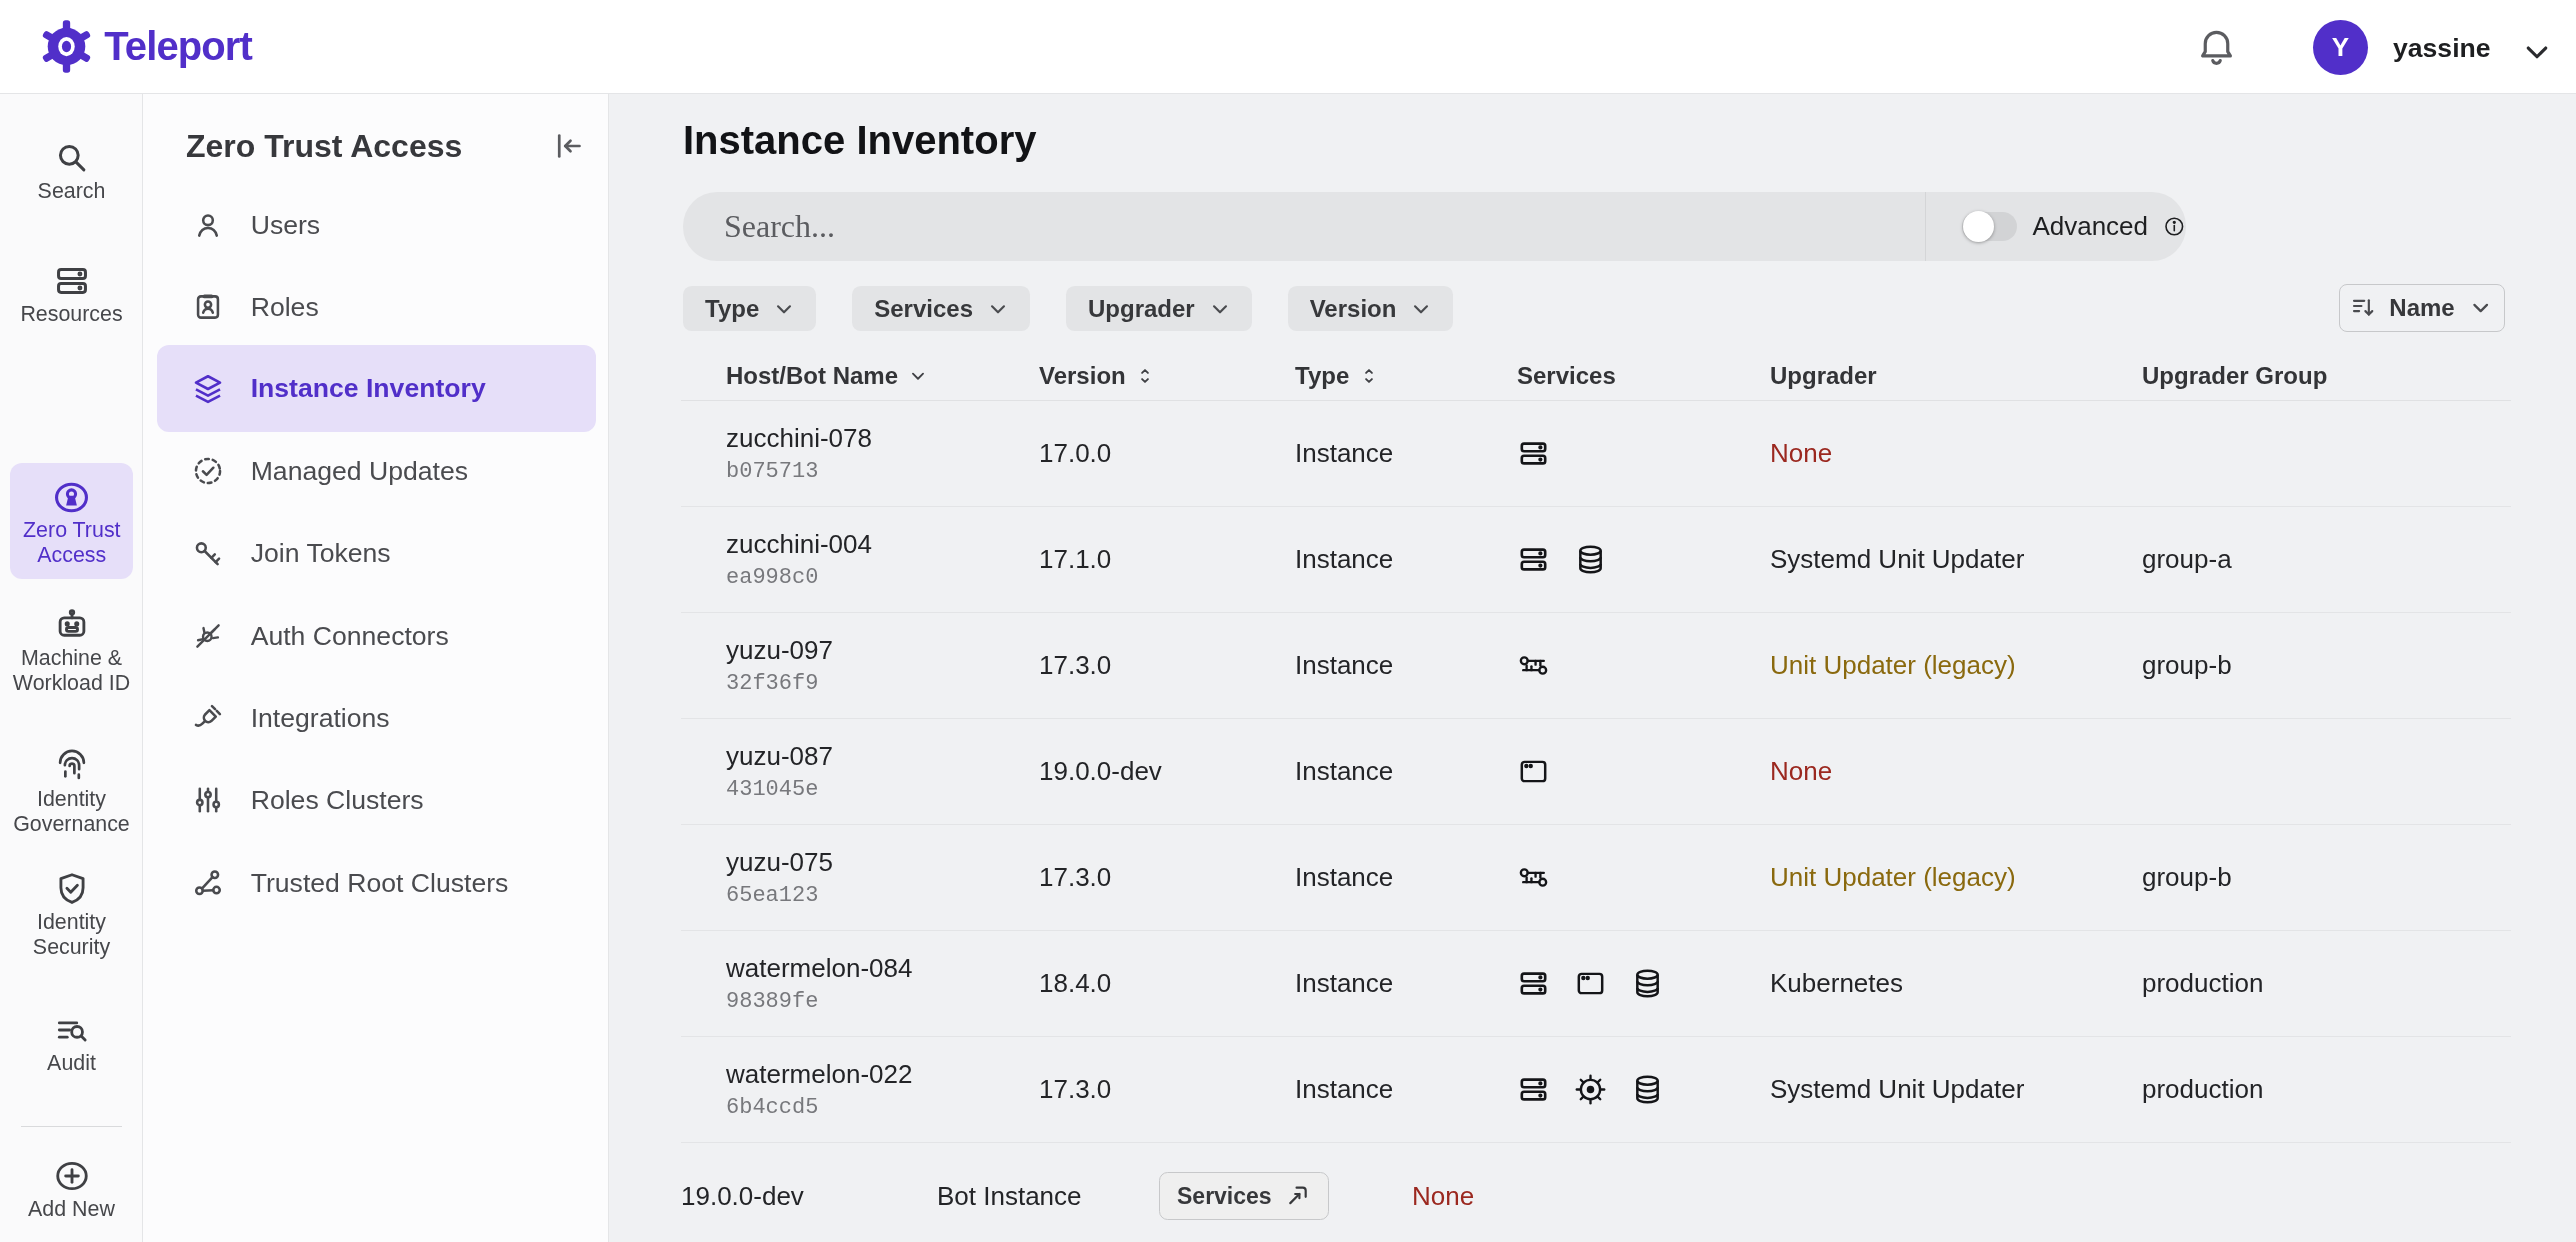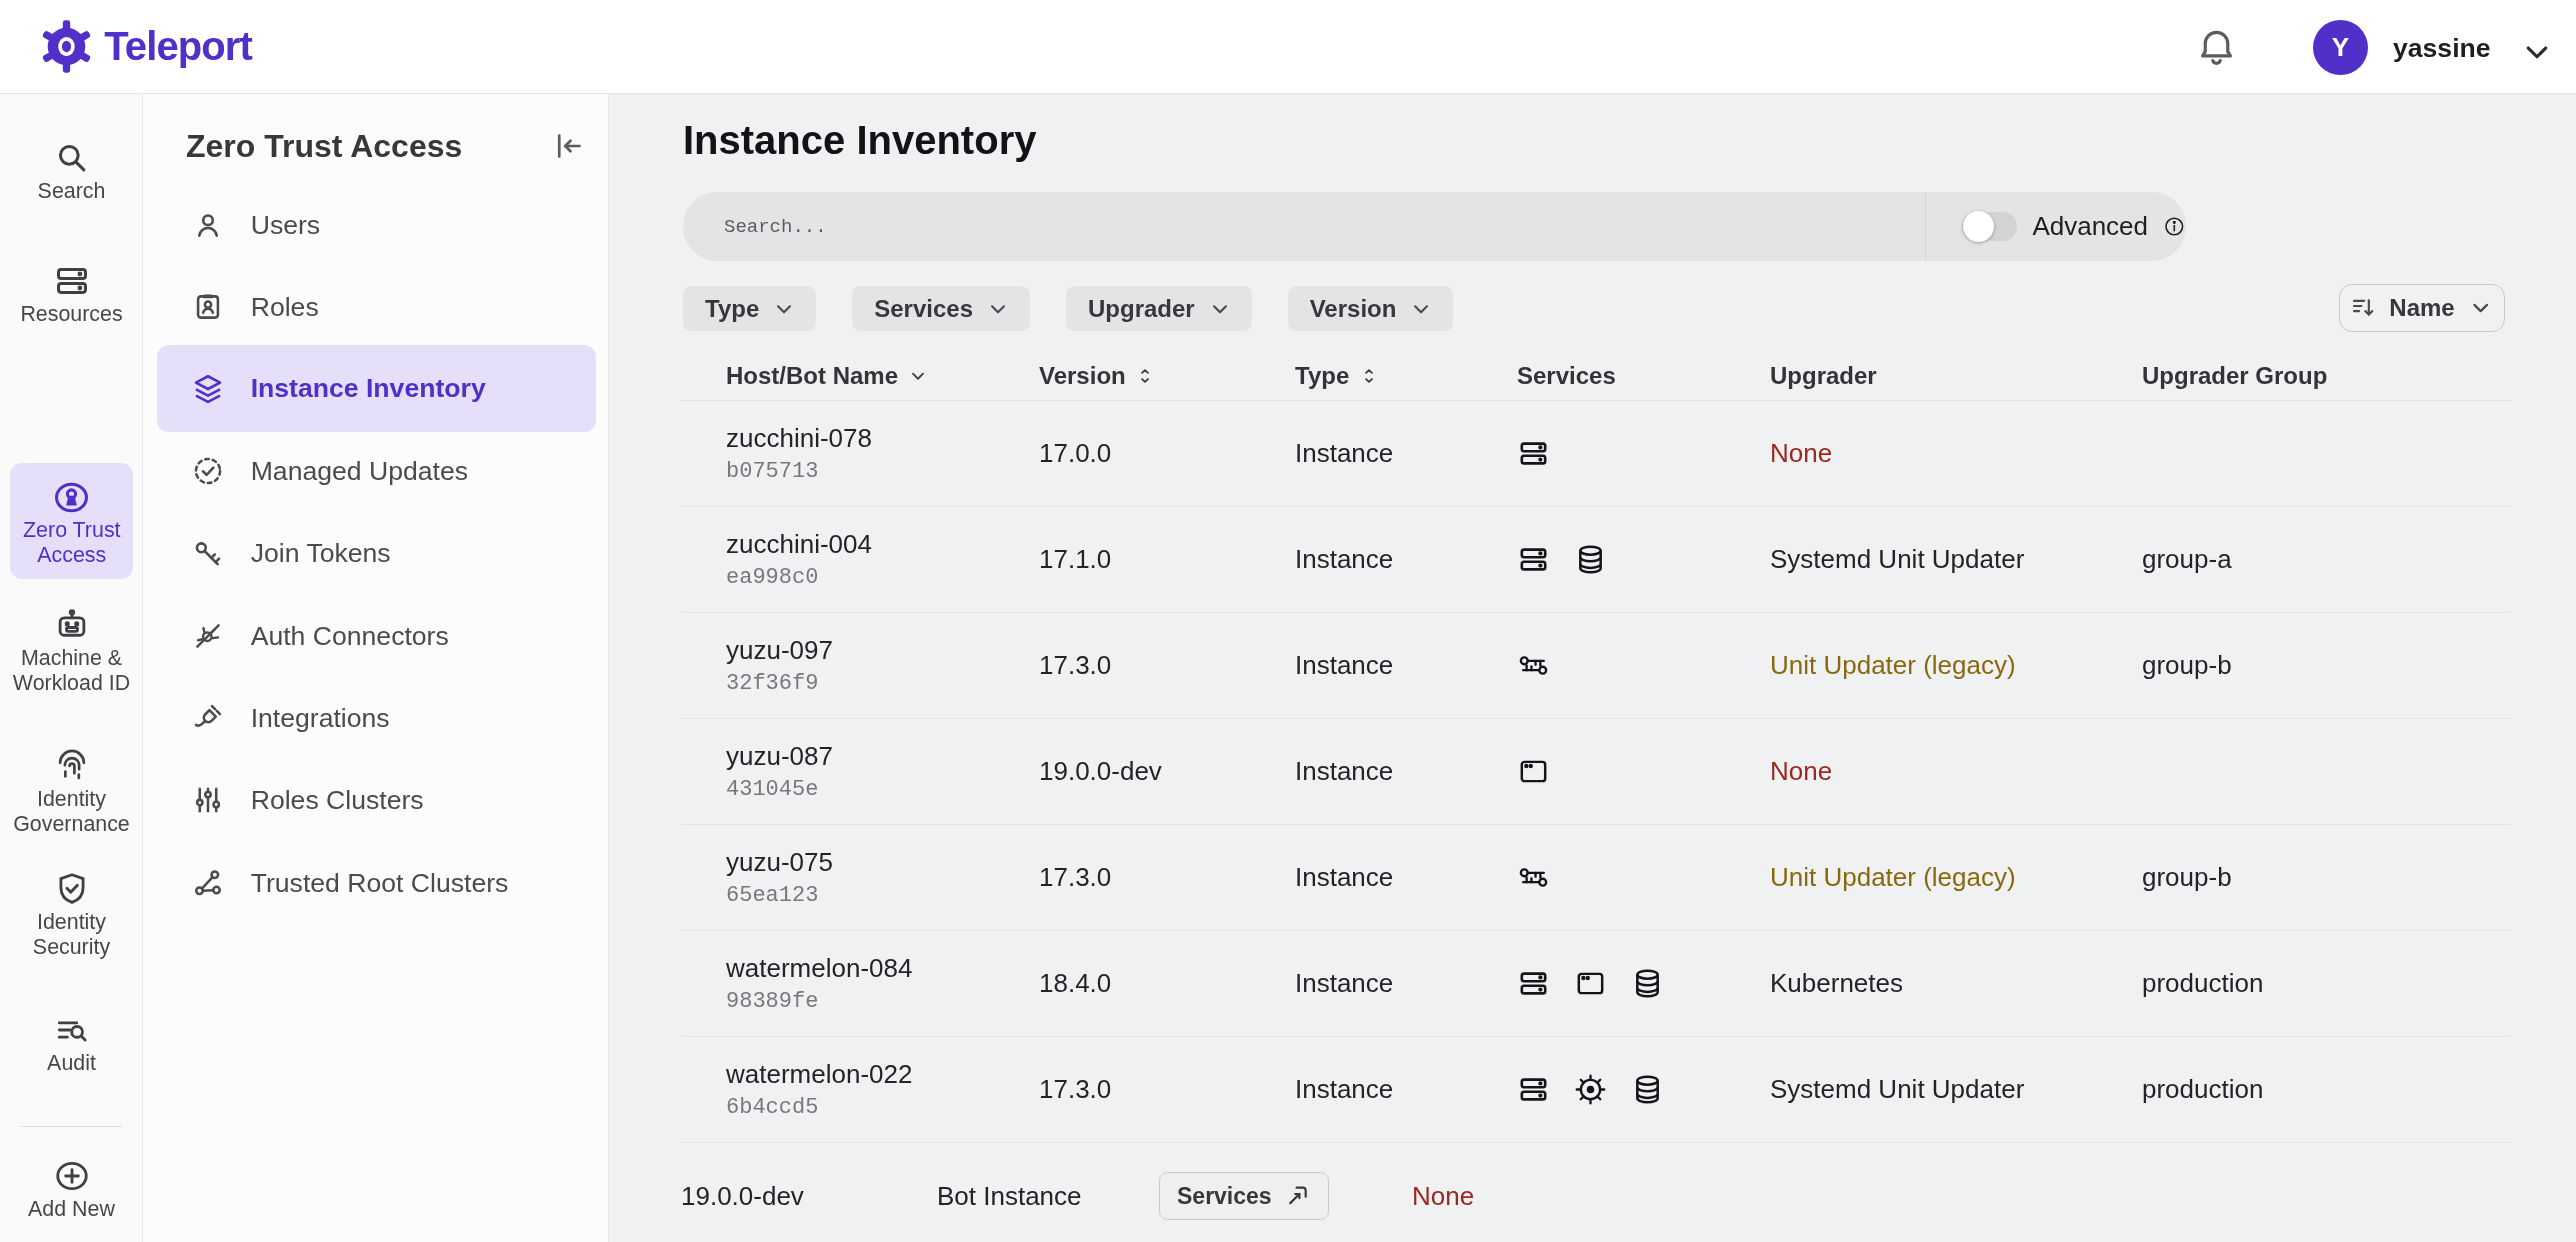--- a/index.html
+++ b/index.html
@@ -40,38 +40,38 @@
     gap:26px; padding-left:34px; font-size:26.6px; color:#4A4B4F; cursor:pointer; border-radius:12px; }
   .nav-item svg { width:34px; height:34px; flex:0 0 auto; color:#4A4B4F; }
   .nav-item.selected { background:#E6DFF9; height:87px; color:#512FC9; font-weight:bold; }
   .nav-item.selected svg { color:#512FC9; }
 
   
   #main { position:absolute; left:609px; top:94px; width:1967px; height:1148px; overflow:hidden; }
   #page-title { position:absolute; left:74px; top:24px; font-size:40px; font-weight:bold; color:#121316; }
   #searchwrap { position:absolute; left:74px; top:98px; width:1243px; height:69px;
     background:#E3E4E6; border-radius:34px 0 0 34px; display:flex; align-items:center; }
-  #search-input { flex:1; border:0; outline:0; background:transparent; font-size:19px; color:#303134;
-    padding-left:41px; font-family:Liberation Mono, monospace; }
+  #search-input { flex:1; border:0; outline:0; background:transparent; font-size:32px; color:#303134;
+    padding-left:41px; font-family:Liberation Serif, serif; }
   #search-input::placeholder { color:#5B5C60; }
   #advancedwrap { position:absolute; left:1316px; top:98px; width:261px; height:69px;
     background:#E3E4E6; border-radius:0 34px 34px 0; border-left:1.7px solid #D4D5D7;
     display:flex; align-items:center; gap:15.4px; padding-left:36px; }
   #adv-toggle { width:55px; height:29px; background:#D2D3D5; border-radius:14.6px; position:relative; cursor:pointer; flex:0 0 auto; }
   #adv-knob { position:absolute; left:0.9px; top:-0.9px; width:31px; height:31px; background:#FFFFFF;
     border-radius:50%; box-shadow:0 0.9px 3.4px rgba(0,0,0,.35); }
   #adv-label { font-size:26px; color:#1E1F21; }
   #adv-info { width:31px; height:31px; color:#1E1F21; cursor:pointer; }
 
   #filters { position:absolute; left:74px; top:192px; display:flex; gap:36px; }
   .chip { height:45px; background:#E3E4E6; border-radius:8.6px; display:flex; align-items:center;
     gap:12px; padding:0 19px 0 22px; font-size:24px; font-weight:bold; color:#37383B; cursor:pointer; }
   .chip svg { width:26px; height:26px; color:#4A4B4F; }
   #sortbtn { position:absolute; left:1730px; top:190px; width:166px; height:48px; border:1.7px solid #C7C8CA;
-    border-radius:13px; display:flex; align-items:center; justify-content:center; gap:12px;
+    border-radius:8px; display:flex; align-items:center; justify-content:center; gap:12px;
     font-size:24px; font-weight:bold; color:#37383B; cursor:pointer; }
   #sortbtn svg { width:27.4px; height:27.4px; color:#4A4B4F; }
 
   
   #table { position:absolute; left:72px; top:257px; width:1830px; }
   .trow { display:flex; align-items:center; }
   .thead { height:50px; border-bottom:1.7px solid #E0E1E3; font-weight:bold; font-size:24px; color:#333437; }
   .thead .cell { display:flex; align-items:center; gap:8.6px; }
   .thead svg { width:22px; height:22px; color:#3F4044; }
   .tbody-row { height:106px; border-bottom:1.7px solid #E3E4E6; font-size:26px; color:#232427; }

